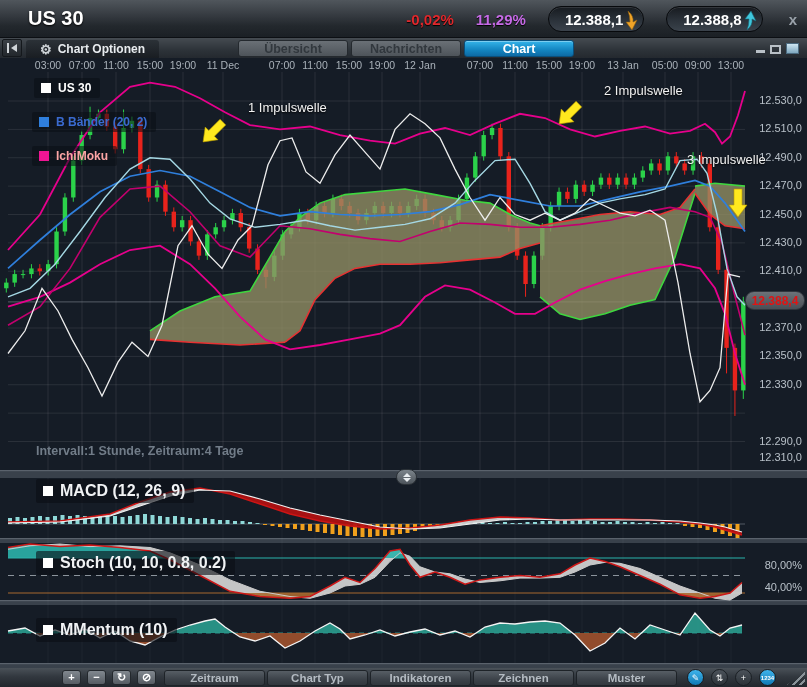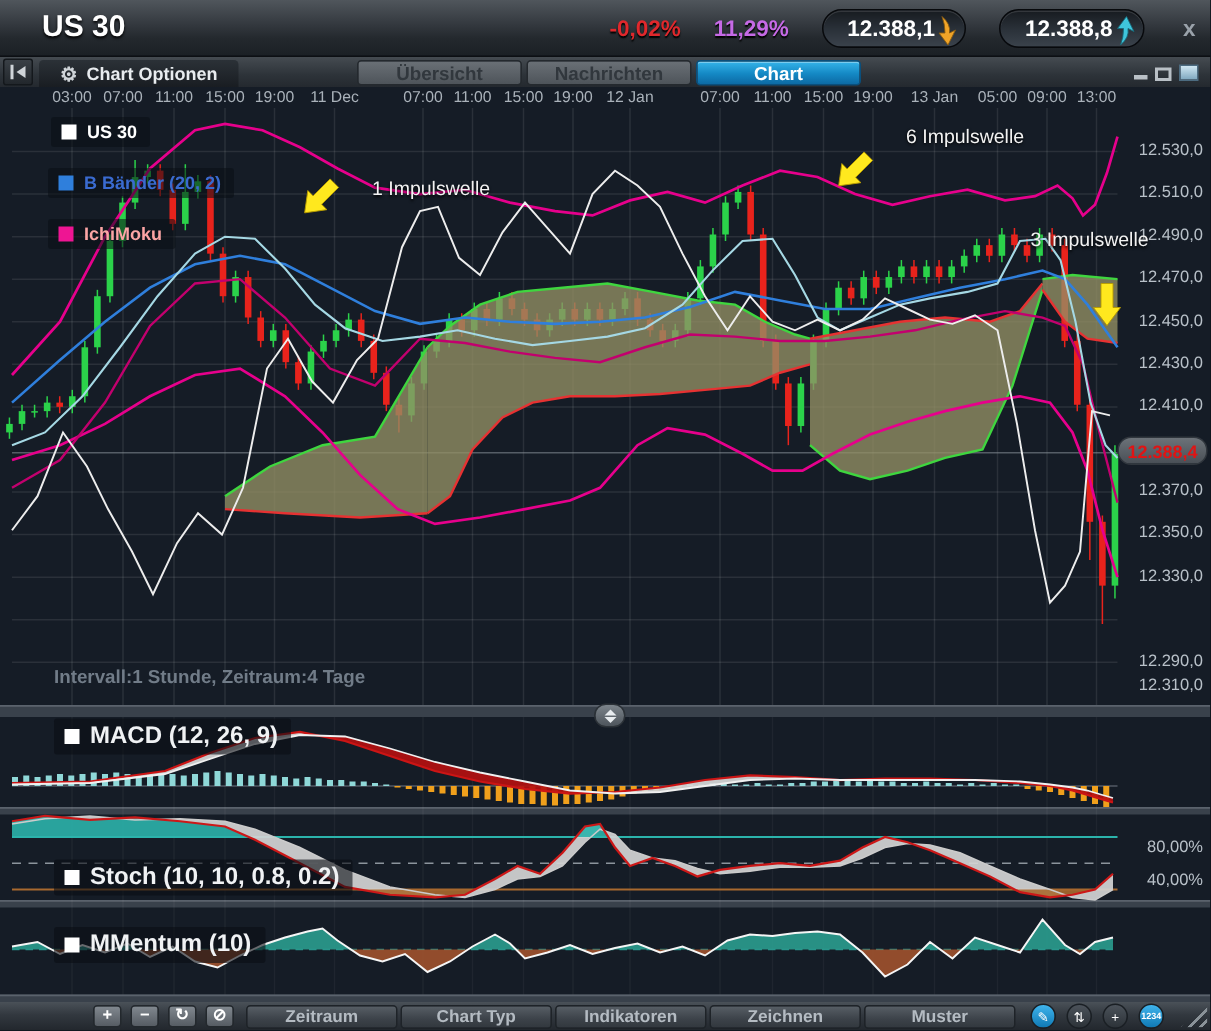--- a/index.html
+++ b/index.html
@@ -566,21 +566,21 @@
       <span class="sq" style="background:#ee1593"></span>
       <span style="color:#fca5a5">IchiMoku</span>
     </div>
 
     <div class="interval">Intervall:1 Stunde, Zeitraum:4 Tage</div>
 
     <div class="sub-label" style="left:36px;top:421px;">
       <span class="sq" style="background:#ffffff"></span>
       <span>MACD (12, 26, 9)</span>
     </div>
-    <div class="sub-label" style="left:36px;top:515px;">
+    <div class="sub-label" style="left:36px;top:493px;">
       <span class="sq" style="background:#ffffff"></span>
       <span>Stoch (10, 10, 0.8, 0.2)</span>
     </div>
     <div class="sub-label" style="left:36px;top:560px;">
       <span class="sq" style="background:#ffffff"></span>
       <span>MMentum (10)</span>
     </div>
 
     <div class="cur-badge">12.388,4</div>
 
@@ -614,22 +614,22 @@
       <div class="plabel" style="top: 149.5px;">12.450,0</div>
       <div class="plabel" style="top: 177.875px;">12.430,0</div>
       <div class="plabel" style="top: 206.25px;">12.410,0</div>
       <div class="plabel" style="top: 263px;">12.370,0</div>
       <div class="plabel" style="top: 291.375px;">12.350,0</div>
       <div class="plabel" style="top: 319.75px;">12.330,0</div>
       <div class="plabel" style="top: 365px; margin-top: 28px;">12.310,0</div>
       <div class="plabel" style="top: 376.5px;">12.290,0</div>
       <div class="plabel" style="top: 501px;">80,00%</div>
       <div class="plabel" style="top: 523px;">40,00%</div>
-      <div class="annot" style="left: 248px; top: 60px; text-align: right;">1 Impulswelle</div>
-      <div class="annot" style="left: 604px; top: 25px;">6 Impulswelle</div>
+      <div class="annot" style="left: 248px; top: 42px; text-align: right;">1 Impulswelle</div>
+      <div class="annot" style="left: 604px; top: 25px;">2 Impulswelle</div>
       <div class="annot" style="left: 687px; top: 94px;">3 Impulswelle</div>
     </div>
 
   <div class="toolbar">
     <div class="tb-zoom">
       <button class="mini-btn">+</button>
       <button class="mini-btn">−</button>
       <button class="mini-btn">↻</button>
       <button class="mini-btn">⊘</button>
     </div>

